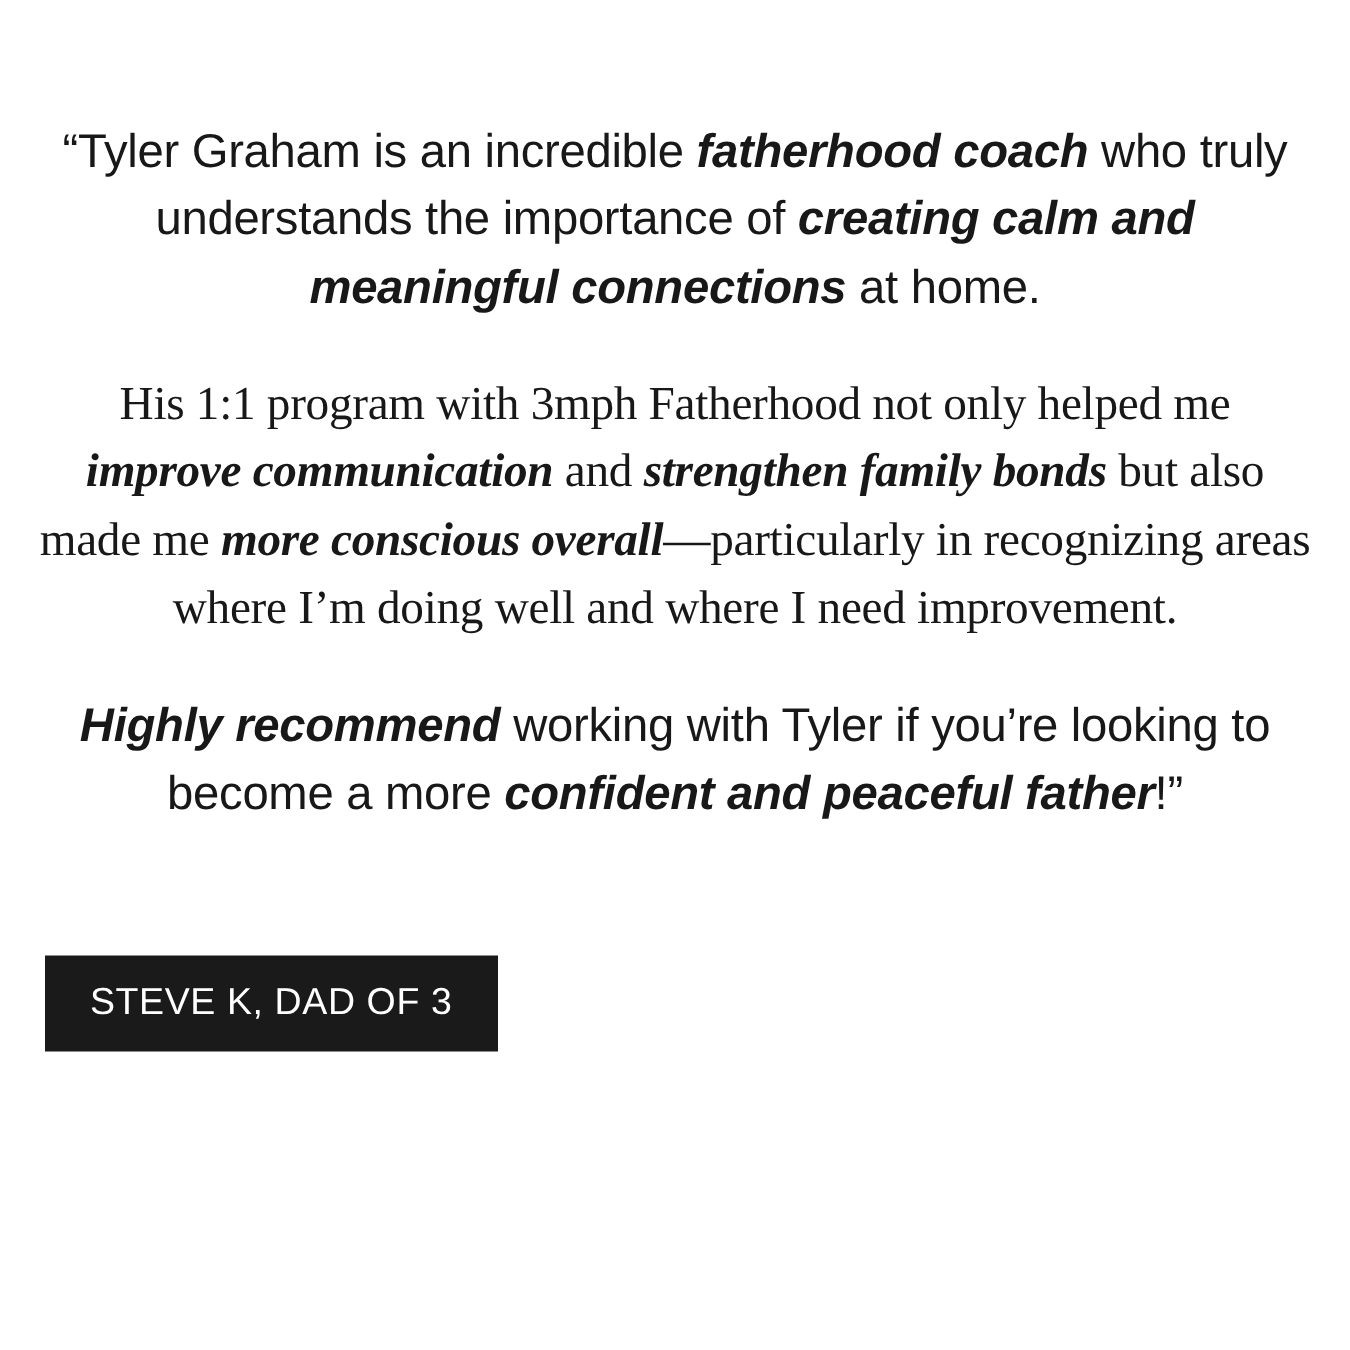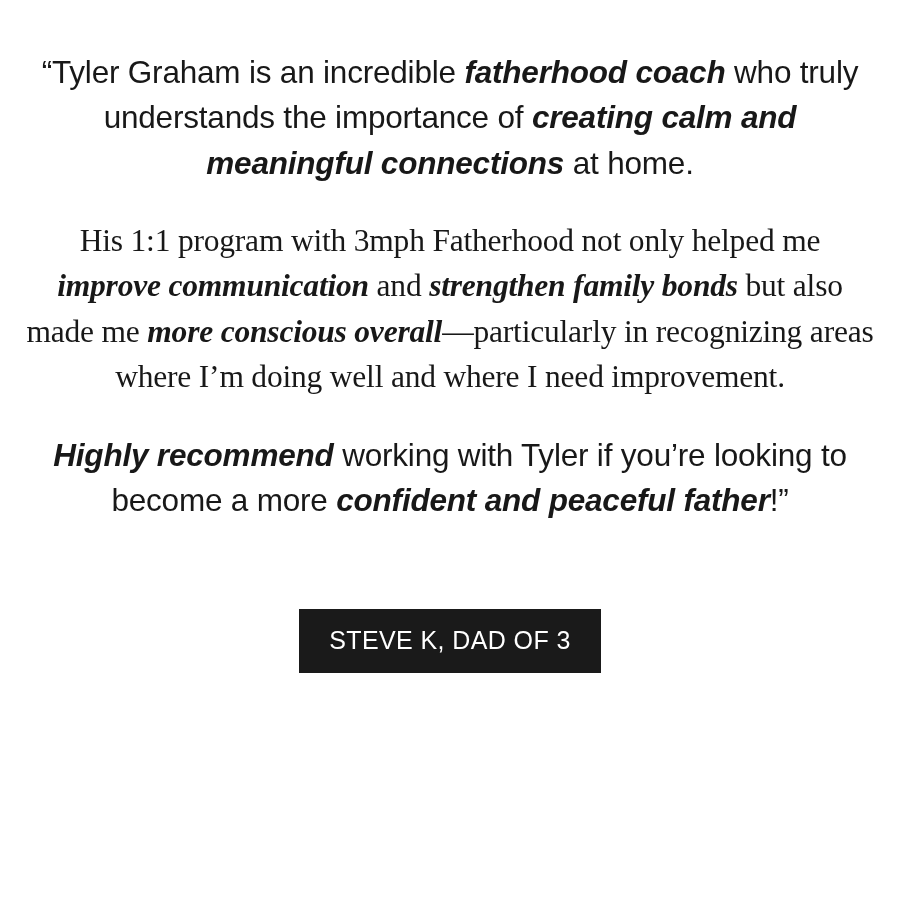--- a/index.html
+++ b/index.html
@@ -11,21 +11,21 @@
     height: 900px;
     background: #ffffff;
     font-family: "Liberation Sans", sans-serif;
     color: #151515;
     overflow: hidden;
   }
   .testimonial-card {
     width: 900px;
     height: 900px;
     box-sizing: border-box;
-    padding: 50px 30px 40px 30px;
+    padding: 78px 30px 40px 30px;
     display: flex;
     flex-direction: column;
     align-items: center;
   }
   .quote-body {
     width: 850px;
     text-align: center;
     font-size: 31.5px;
     line-height: 1.44;
     letter-spacing: -0.2px;
@@ -41,21 +41,20 @@
     margin-bottom: 33px;
     font-family: Liberation Serif, serif;
   }
   .quote-para b {
     font-weight: 700;
     font-style: italic;
   }
   .attribution-wrap {
     margin-top: 86px;
     display: flex;
-    justify-content: center;
     width: 100%;
   }
   .attribution-badge {
     background: #1a1a1a;
     color: #ffffff;
     font-size: 25px;
     letter-spacing: 0.4px;
     padding: 19px 30px 20px 30px;
     line-height: 1;
     white-space: nowrap;

